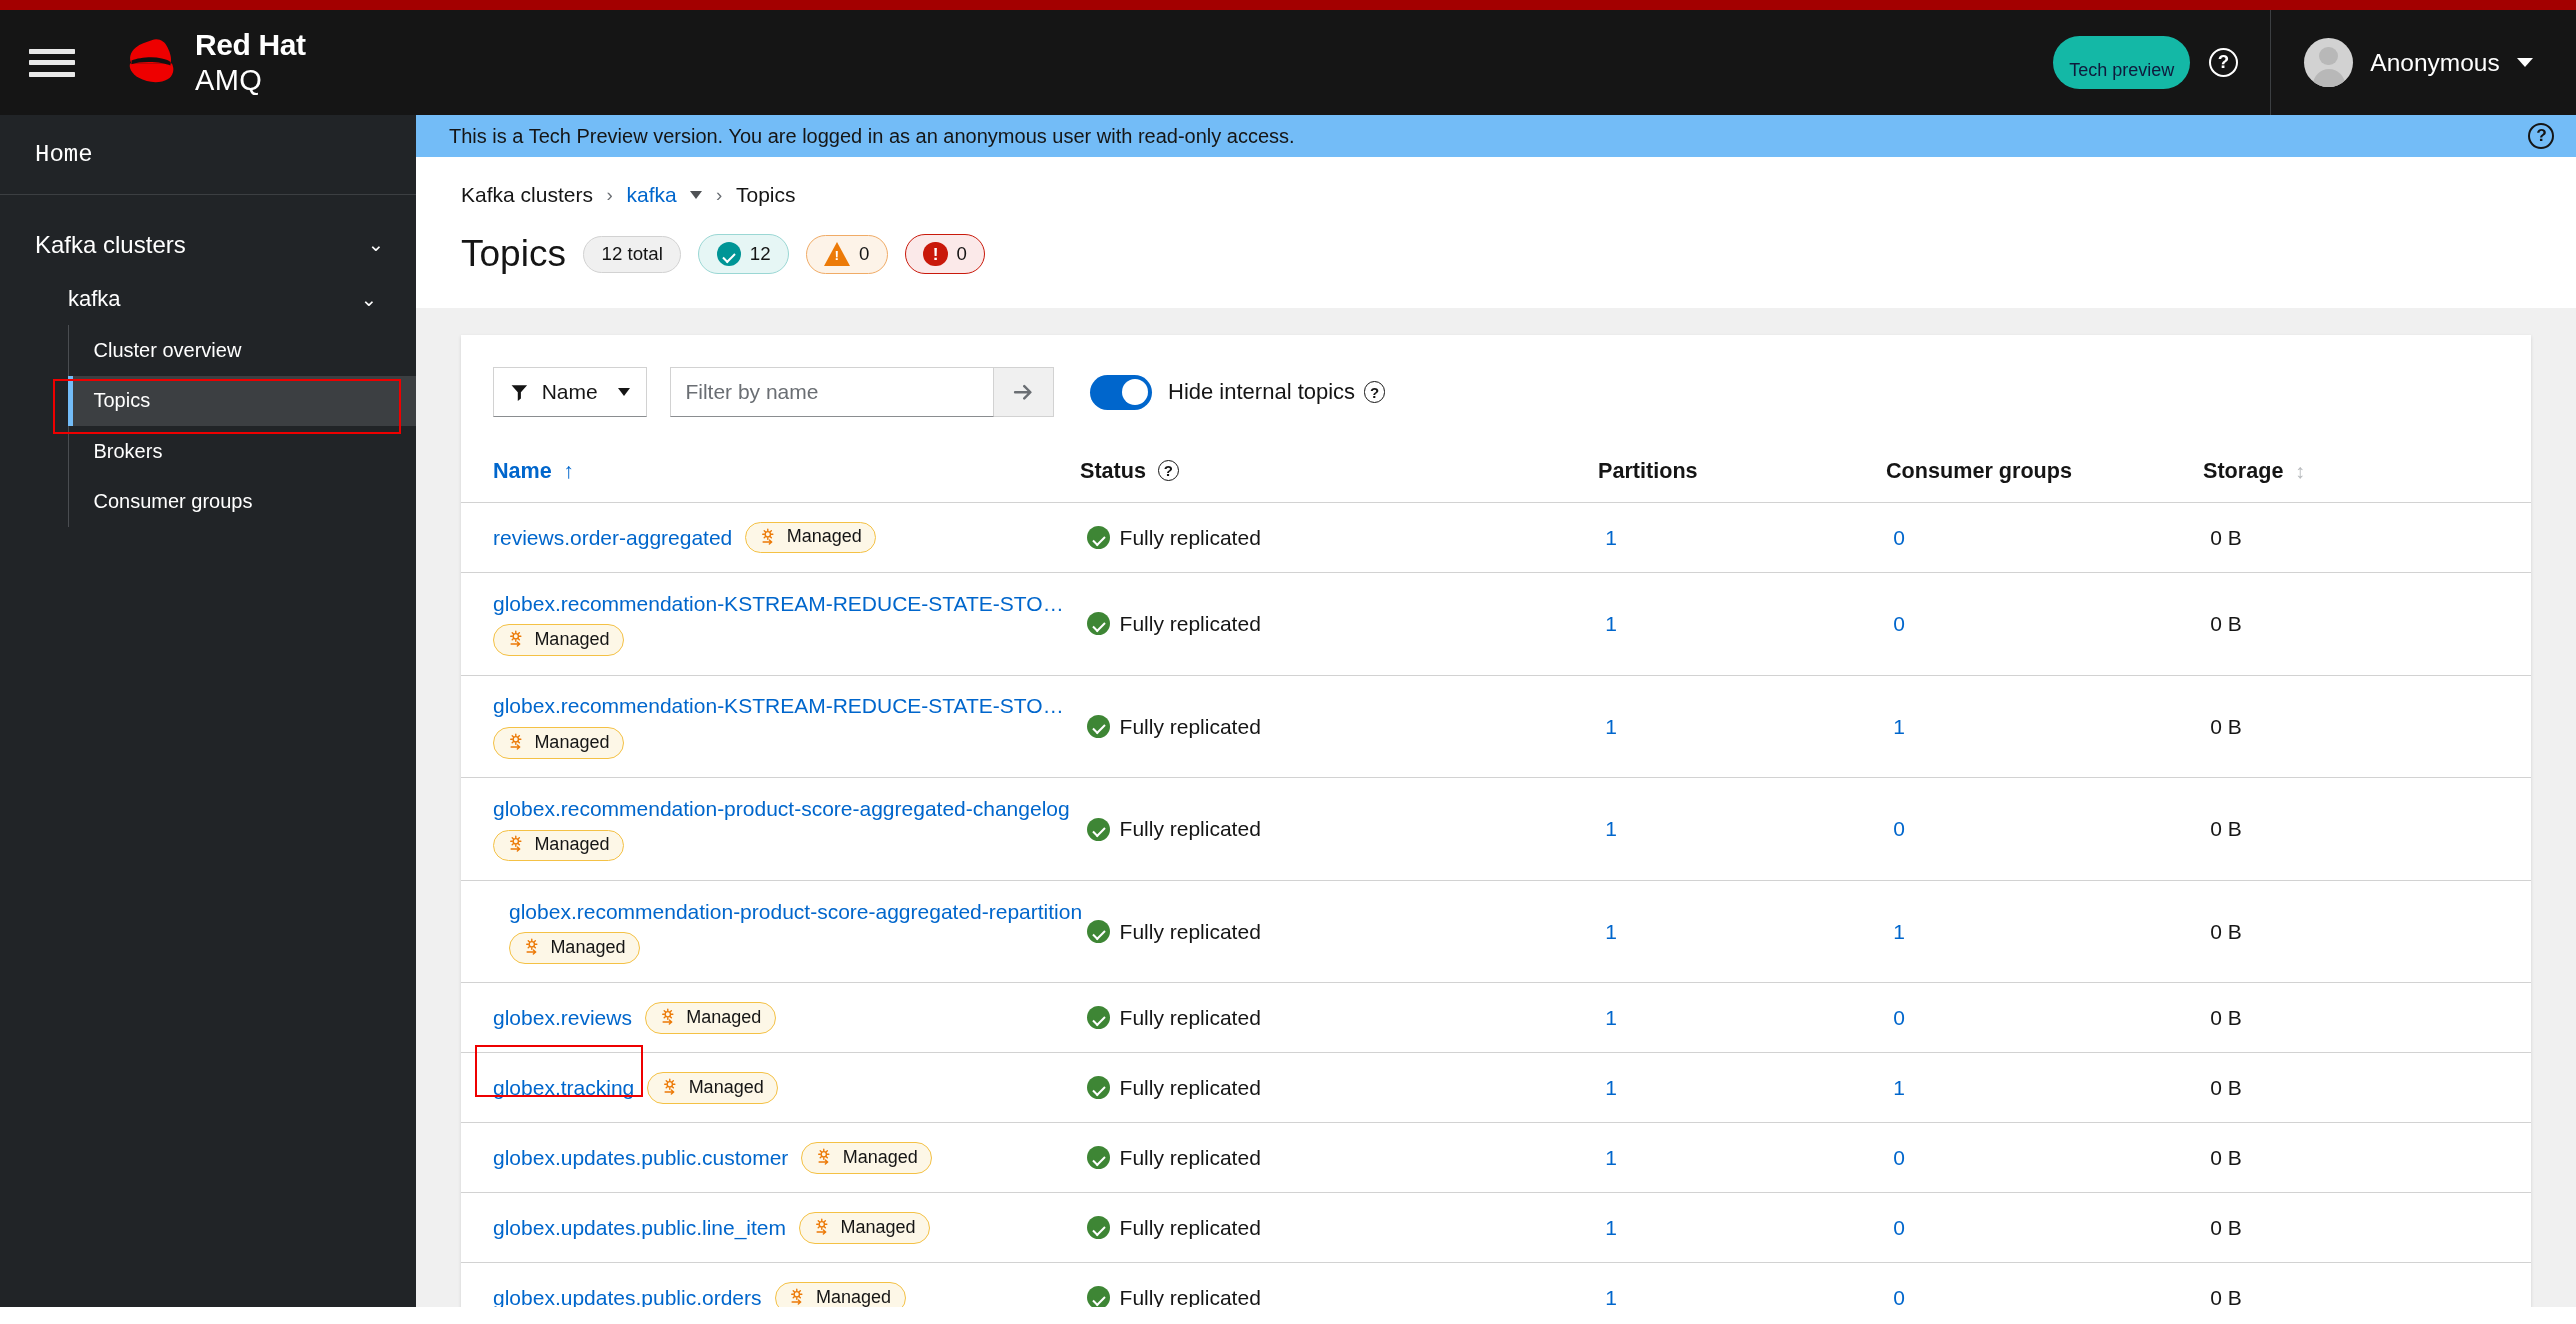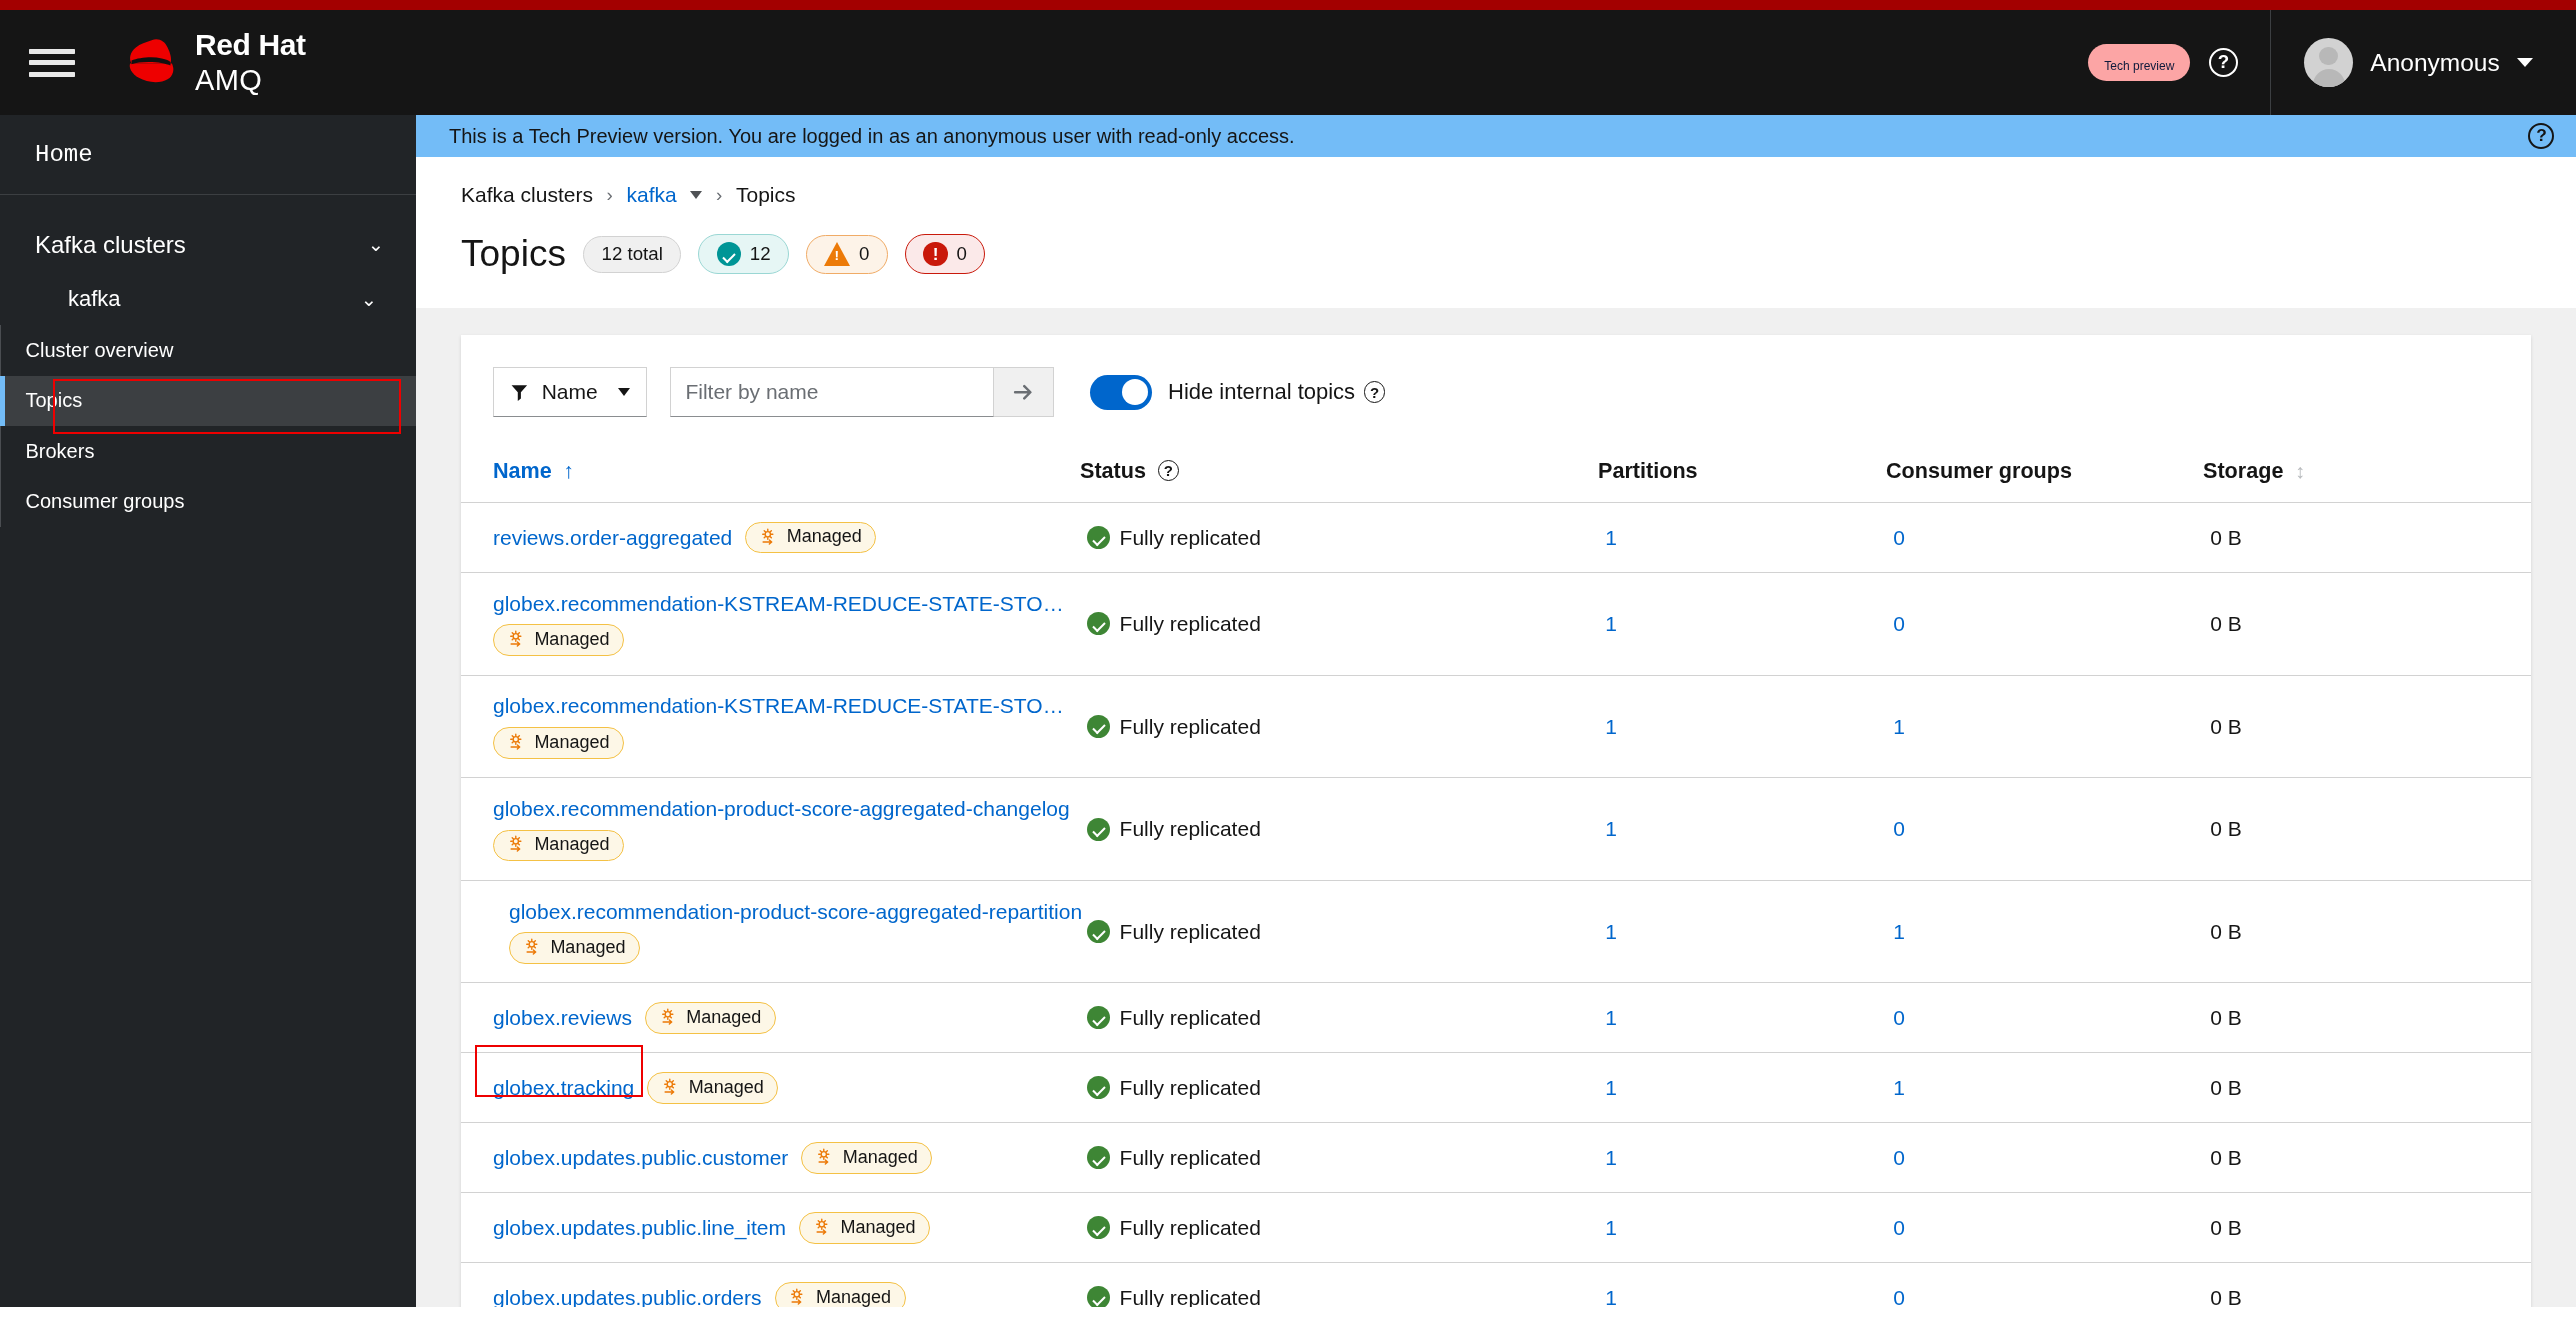--- a/index.html
+++ b/index.html
@@ -24,22 +24,22 @@
   .brand { display: flex; align-items: center; margin-left: 45px; }
   .brand-logo { width: 62px; height: 52px; position: relative; }
   .brand-text { margin-left: 13px; display: flex; flex-direction: column; line-height: 1; }
   .brand-text .rh { color: #fff; font-size: 30px; font-weight: bold; letter-spacing: -0.4px; }
   .brand-text .amq { color: #fff; font-size: 29px; font-weight: 400; margin-top: 5.8px; letter-spacing: 0.4px; }
 
   .masthead-right { margin-left: auto; display: flex; align-items: center; height: 100%; }
   .tp-group { display: flex; align-items: center; gap: 18.7px; padding-right: 32px;
     height: 100%; border-right: 0.7px solid #3c3f42; }
   .tech-preview {
-    background: #fca5a5; color: #0f1a3c; font-size: 12px;
-    border-radius: 29px; padding: 15px 16px 8px; white-space: nowrap; cursor: pointer;
+    background: #14b8a6; color: #0f1a3c; font-size: 18px;
+    border-radius: 29px; padding: 24px 16px 8px; white-space: nowrap; cursor: pointer;
   }
   .help-circle {
     width: 29px; height: 29px; border-radius: 50%; border: 2.5px solid #fff;
     color: #fff; font-size: 18.7px; font-weight: bold; display: flex;
     align-items: center; justify-content: center; cursor: pointer; line-height: 1;
   }
   .user-group { display: flex; align-items: center; gap: 17.3px; padding: 0 43px 0 33px; cursor: pointer; }
   .avatar { width: 49px; height: 49px; border-radius: 50%; background: #d2d2d2; position: relative; overflow: hidden; }
   .avatar::before { content:""; position:absolute; width:18.7px; height:18.7px; border-radius:50%;
     background:#b8b8b8; left:15px; top:8.6px; }
@@ -60,21 +60,21 @@
   .nav-section { padding-top: 21.6px; }
   .nav-group-hdr {
     display: flex; align-items: center; justify-content: space-between;
     padding: 14.4px 32px 14.4px 35px; font-size: 24px; cursor: pointer;
   }
   .nav-sub-hdr {
     display: flex; align-items: center; justify-content: space-between;
     padding: 13px 39px 13px 68px; font-size: 22px; cursor: pointer;
   }
   .chev { font-size: 19.4px; color: #fff; }
-  .nav-children { border-left: 1.4px solid #4a4d51; }
+  .nav-children { margin-left: 68px; border-left: 1.4px solid #4a4d51; }
   .nav-item { padding: 13.7px 24.5px; font-size: 20px; cursor: pointer; position: relative; }
   .nav-item.active { background: #3c3f42; }
   .nav-item.active::before {
     content: ""; position: absolute; left: -1.4px; top: 0; bottom: 0; width: 5px; background: #73bcf7;
   }
   .hl-box { position: absolute; border: 2.9px solid #ee0000; pointer-events: none; }
 
   
   .main { flex: 1; min-width: 0; display: flex; flex-direction: column; background: #f0f0f0; }
   .tp-banner {

